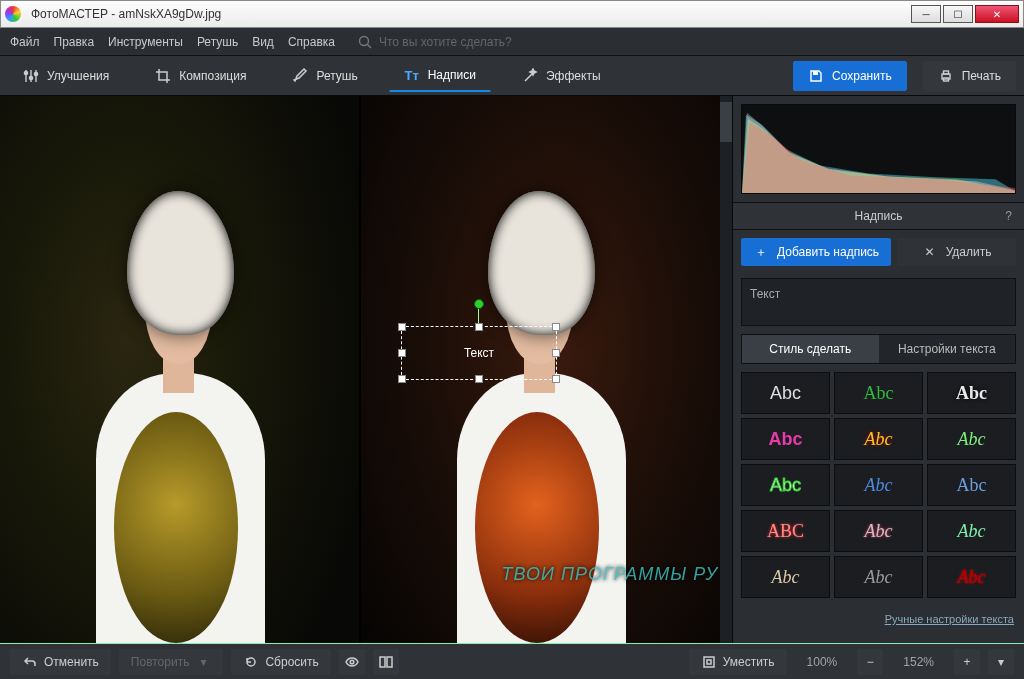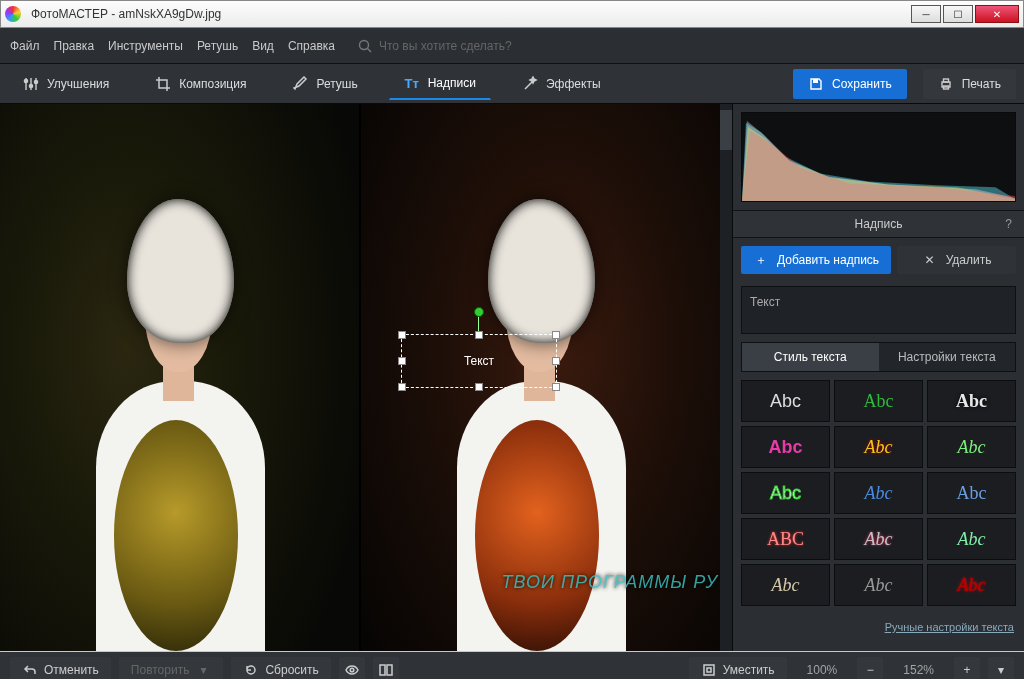--- a/index.html
+++ b/index.html
@@ -7,21 +7,21 @@
 
 
 .titlebar { height: 28px; background: linear-gradient(#fdfdfd,#ebebeb); display: flex; align-items: center; padding: 0 4px; border: 1px solid #888; }
 .titlebar .title { flex: 1; color: #333; font-size: 12px; padding-left: 4px; }
 .app-icon { width: 16px; height: 16px; margin-right: 6px; border-radius: 50%; background: conic-gradient(#e33,#fc3,#3c3,#39f,#93f,#e33); }
 .winbtn { width: 30px; height: 18px; border: 1px solid #555; margin-left: 2px; display:flex;align-items:center;justify-content:center;font-size:10px;color:#222;background:linear-gradient(#f7f7f7,#ddd);}
 .winbtn.close { background: linear-gradient(#e57,#c12); color:#fff; border-color:#811;width:44px;}
 .winbtn.min {  } .winbtn.max { }
 
 
-.menubar { height: 36px; background: #2b2e33; display: flex; align-items: center; padding: 0 10px; gap: 14px; border-bottom: 1px solid #111;}
+.menubar { height: 28px; background: #2b2e33; display: flex; align-items: center; padding: 0 10px; gap: 14px; border-bottom: 1px solid #111;}
 .menubar .item { color: #c9c9c9; cursor: pointer; }
 .menubar .search-area { display:flex; align-items:center; gap:6px; color:#666; margin-left:8px;}
 .menubar input { background: transparent; border: none; color:#aaa; outline:none; width:200px;}
 .menubar input::placeholder { color:#666; }
 
 
 .toolbar { height: 40px; background: #2f3338; display:flex; align-items:center; padding:0 8px; gap:16px; border-bottom:1px solid #0a0a0a;}
 .tbtn { height: 32px; padding:0 14px; display:flex; align-items:center; gap:8px; color:#ddd; cursor:pointer; border:1px solid transparent;}
 .tbtn.active { border-bottom:2px solid #1c87e6; color:#fff;}
 .toolbar .spacer { flex:1; }
@@ -247,21 +247,21 @@
         <span class="icon">✕</span>
         <span>Удалить</span>
       </div>
     </div>
 
     <div class="txtfield">
       <span>Текст</span>
     </div>
 
     <div class="tabs">
-      <div class="tab active">Стиль текста</div>
+      <div class="tab active">Стиль сделать</div>
       <div class="tab">Настройки текста</div>
     </div>
 
     <div class="styles" id="styles-grid">
         <div class="style" style="color:#ddd;font-family:Arial;">Abc</div>
         <div class="style" style="color:#2dbb3a;font-family:Georgia;">Abc</div>
         <div class="style" style="color:#e8e8e8;font-weight:bold;text-shadow:0 0 4px #000;font-family:Arial Black;">Abc</div>
         <div class="style" style="color:#e83aa8;font-weight:bold;font-family:Arial;">Abc</div>
         <div class="style" style="color:#f4c81a;font-family:Georgia;font-style:italic;text-shadow:0 0 4px #a00;">Abc</div>
         <div class="style" style="color:#7cf07c;font-family:Georgia;font-style:italic;">Abc</div>

